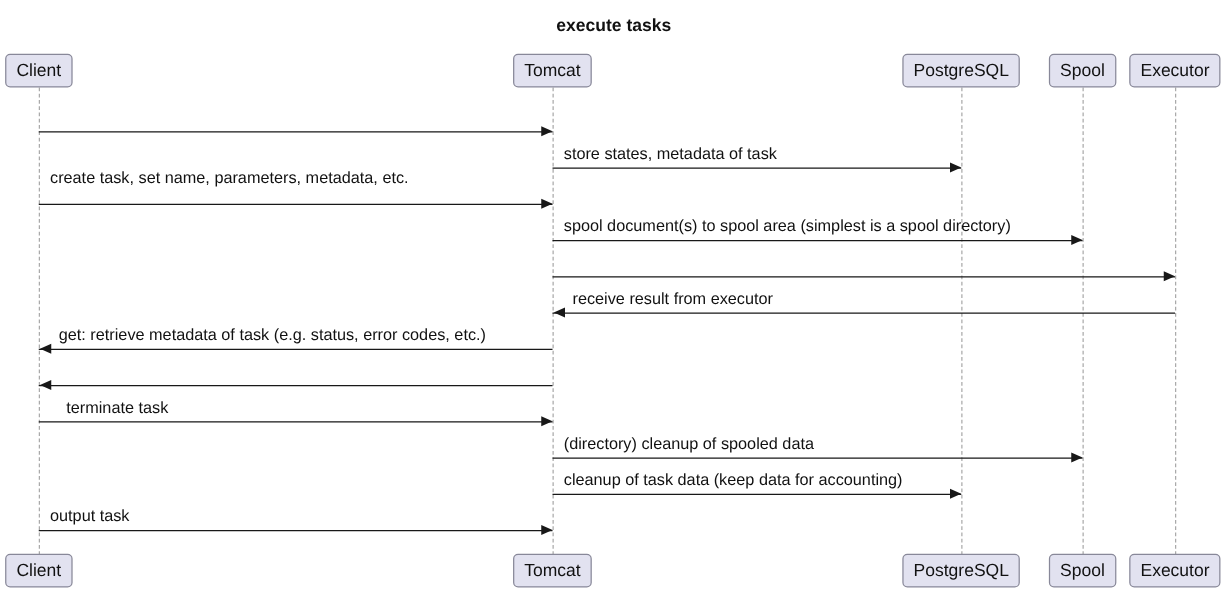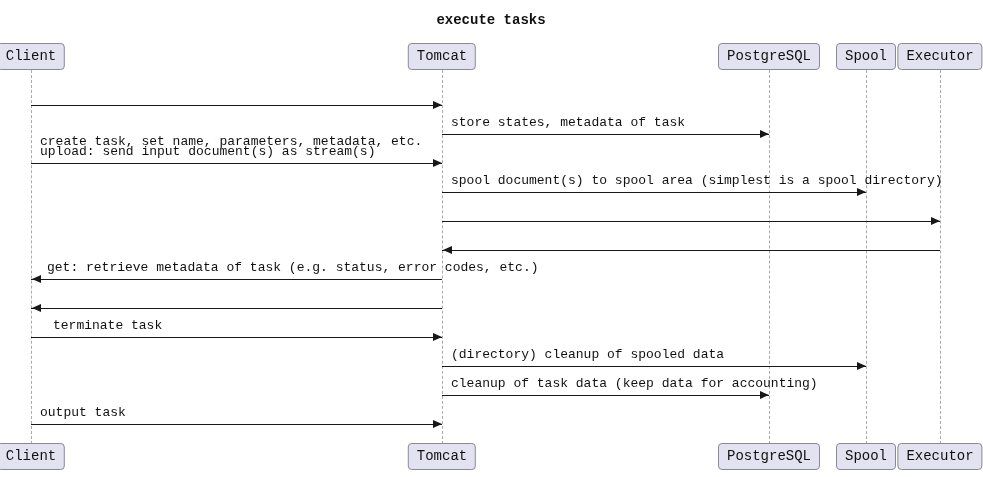--- a/index.html
+++ b/index.html
@@ -1,20 +1,20 @@
 <!DOCTYPE html>
 <html><head>
 <meta charset="utf-8">
 <style>
   html,body{margin:0;padding:0;background:#fff;}
   #stage{
     position:relative;
     width:983px;height:477px;
     background:var(--bg,#fff);
-    font-family:Liberation Mono, monospace;
+    font-family:Liberation Sans, sans-serif;
     overflow:hidden;
   }
   .title{
     position:absolute;
     top:12px;left:491px;
     transform:translateX(-50%);
     font-size:14px;font-weight:bold;
     color:var(--text,#111);
     white-space:nowrap;
   }
@@ -78,28 +78,28 @@
     <div class="participant-box" style="left: 940px; top: 43px;">Executor</div>
     <div class="participant-box" style="left: 940px; top: 443px;">Executor</div>
     <div class="msg-line" style="left: 31px; top: 105px; width: 411px;"></div>
     <div class="msg-head right" style="top: 101px; left: 433px;"></div>
     <div class="msg-label" style="top: 86px; left: 40px; margin-top: 48px;">create task, set name, parameters, metadata, etc.</div>
     <div class="msg-line" style="left: 442px; top: 134px; width: 327px;"></div>
     <div class="msg-head right" style="top: 130px; left: 760px;"></div>
     <div class="msg-label" style="top: 115px; left: 451px;">store states, metadata of task</div>
     <div class="msg-line" style="left: 31px; top: 163px; width: 411px;"></div>
     <div class="msg-head right" style="top: 159px; left: 433px;"></div>
-    <div class="msg-label" style="top: 144px; left: 40px;">upload: send input document(s) as stream(s)</div>
     <div class="msg-line" style="left: 442px; top: 192px; width: 424px;"></div>
     <div class="msg-head right" style="top: 188px; left: 857px;"></div>
     <div class="msg-label" style="top: 173px; left: 451px;">spool document(s) to spool area (simplest is a spool directory)</div>
     <div class="msg-line" style="left: 442px; top: 221px; width: 498px;"></div>
     <div class="msg-head right" style="top: 217px; left: 931px;"></div>
     <div class="msg-line" style="left: 442px; top: 250px; width: 498px;"></div>
     <div class="msg-head left" style="top: 246px; left: 443px;"></div>
+    <div class="msg-label" style="top: 231px; left: 458px;">receive result from executor</div>
     <div class="msg-line" style="left: 31px; top: 279px; width: 411px;"></div>
     <div class="msg-head left" style="top: 275px; left: 32px;"></div>
     <div class="msg-label" style="top: 260px; left: 47px;">get: retrieve metadata of task (e.g. status, error codes, etc.)</div>
     <div class="msg-line" style="left: 31px; top: 308px; width: 411px;"></div>
     <div class="msg-head left" style="top: 304px; left: 32px;"></div>
     <div class="msg-line" style="left: 31px; top: 337px; width: 411px;"></div>
     <div class="msg-head right" style="top: 333px; left: 433px;"></div>
     <div class="msg-label" style="top: 318px; left: 53px;">terminate task</div>
     <div class="msg-line" style="left: 442px; top: 366px; width: 424px;"></div>
     <div class="msg-head right" style="top: 362px; left: 857px;"></div>

